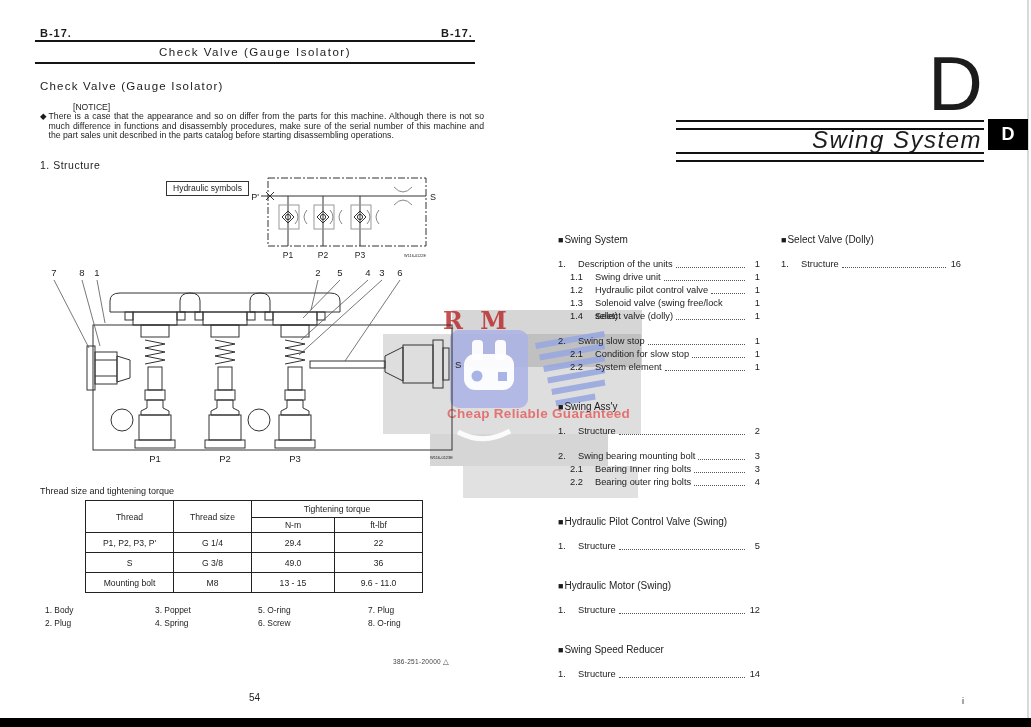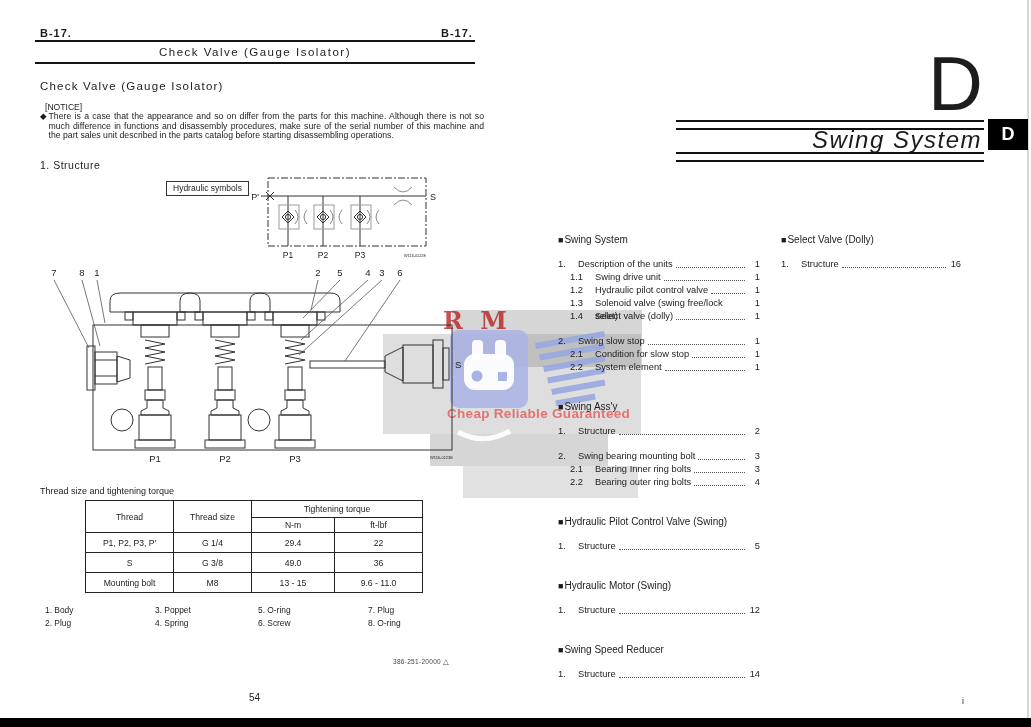--- a/index.html
+++ b/index.html
@@ -96,21 +96,21 @@
     <div class="wm-tagline" style="left:447px;top:406px;">Cheap Reliable Guaranteed</div>
   </div>
 
   <div class="abs z2 b17" style="left:40px;top:27px;">B-17.</div>
   <div class="abs z2 b17" style="left:441px;top:27px;">B-17.</div>
   <div class="abs z2 rule" style="left:35px;top:40px;width:440px;height:2px;"></div>
   <div class="abs z2 titlebar" style="left:35px;top:46px;">Check Valve (Gauge Isolator)</div>
   <div class="abs z2 rule" style="left:35px;top:62px;width:440px;height:1.5px;"></div>
 
   <div class="abs z2 sectitle" style="left:40px;top:80px;">Check Valve (Gauge Isolator)</div>
-  <div class="abs z2 notice-label" style="left:28px;top:102px;padding-left:17px;">[NOTICE]</div>
+  <div class="abs z2 notice-label" style="left:56px;top:102px;padding-left:17px;">[NOTICE]</div>
   <div class="abs z2 notice-row" style="left:40px;top:112px;">
     <span class="notice-bullet">◆</span>
     <span class="notice-text">There is a case that the appearance and so on differ from the parts for this machine. Although there is not so much difference in functions and disassembly procedures, make sure of the serial number of this machine and the part sales unit described in the parts catalog before starting disassembling operations.</span>
   </div>
   <div class="abs z2 structure-h" style="left:40px;top:159px;">1.  Structure</div>
 
   <div class="abs z2 hydlabel" style="left:166px;top:181px;">Hydraulic symbols</div>
   <svg class="abs z2" style="left:248px;top:175px;" width="195" height="88" viewBox="0 0 195 88" fill="none" stroke="#333" stroke-width="1">
     <rect x="20" y="3" width="158" height="68" stroke-dasharray="7 2 2 2"></rect>
     <line x1="13" y1="21" x2="178" y2="21"></line>

